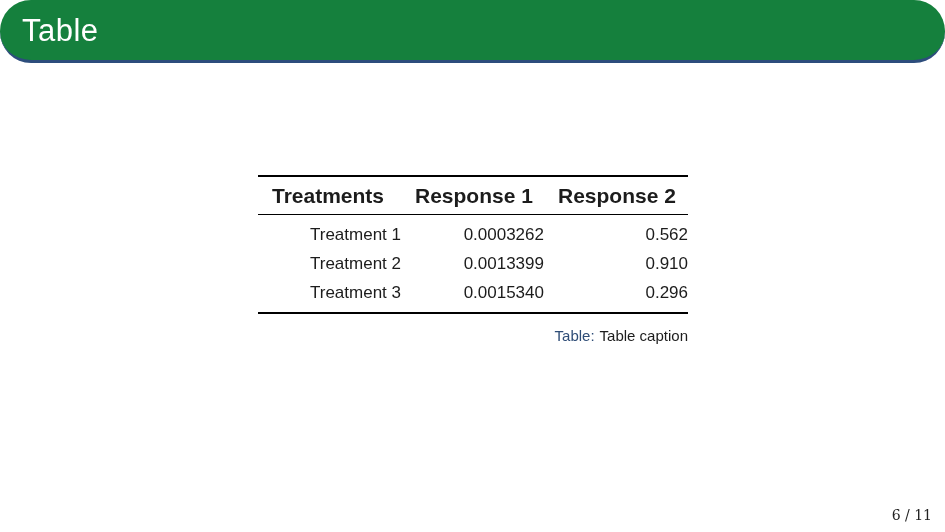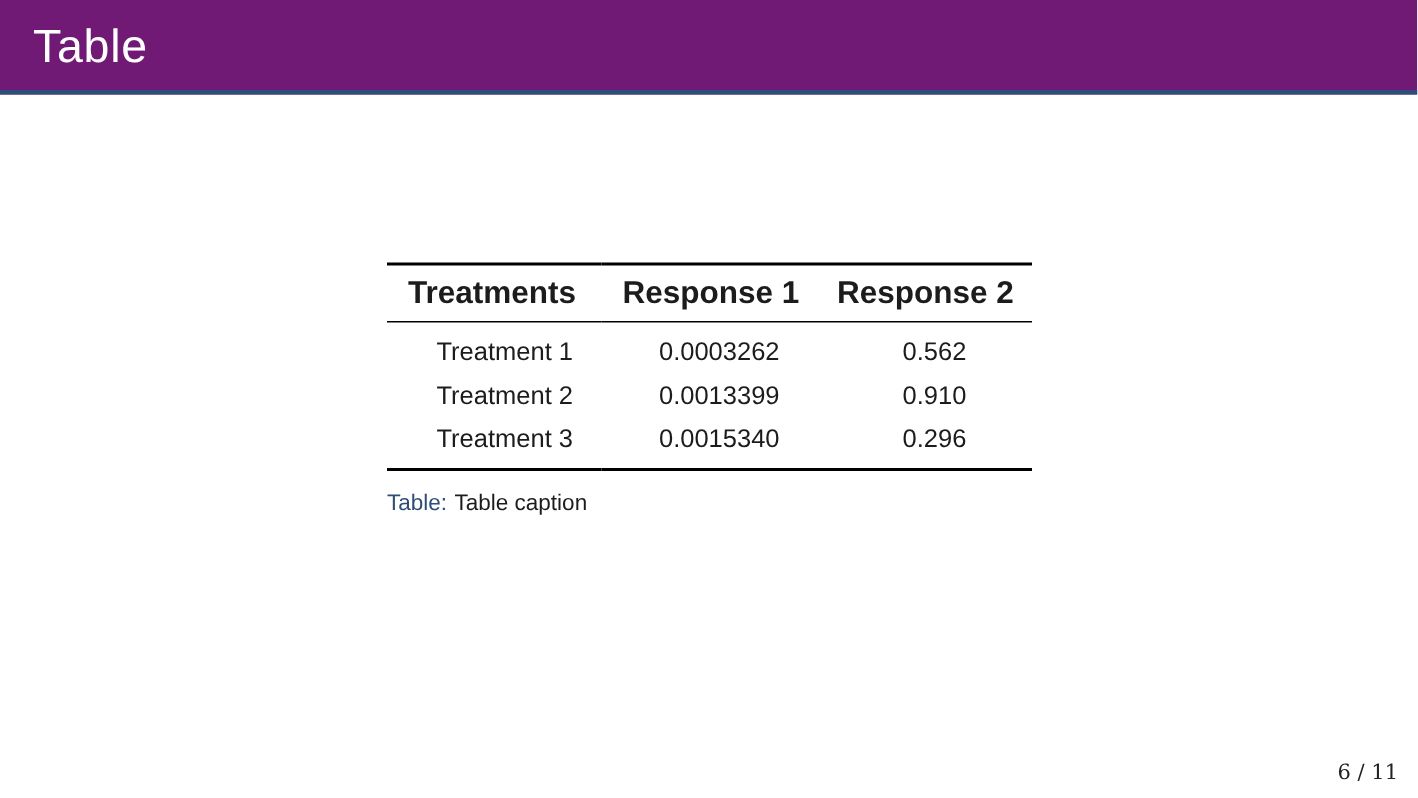--- a/index.html
+++ b/index.html
@@ -16,23 +16,24 @@
     font-family: "Liberation Sans", sans-serif;
     color: #1c1c1c;
   }
 
   
   .frametitle-bar {
     position: absolute;
     top: 0; left: 0;
     width: 100%;
     height: 60px;
-    background: #701a75;
+    background: #15803d;
     border-bottom: 3px solid #2d4d7c;
     box-sizing: content-box;
+    border-radius: 31px;
   }
   .frametitle {
     position: absolute;
     left: 22px;
     top: 11px;
     font-size: 31px;
     font-weight: 400;
     letter-spacing: 0.5px;
     color: #ffffff;
     line-height: 40px;
@@ -61,36 +62,36 @@
     text-align: left;
     font-weight: 700;
     font-size: 21px;
     padding: 0 0 0 14px;
     height: 37px;
     line-height: 37px;
     border-bottom: 1px solid #000000;
     white-space: nowrap;
   }
   table.booktabs td {
-    text-align: center;
+    text-align: right;
     padding: 0 0 0 14px;
     height: 29px;
     line-height: 29px;
     white-space: nowrap;
   }
   table.booktabs tbody tr:first-child td { padding-top: 5px; }
   table.booktabs tbody tr:last-child td  { padding-bottom: 5px; margin-top: 12px; }
 
   
   .caption {
     position: absolute;
     left: 258px;
     top: 327px;
     width: 430px;
-    text-align: left;
+    text-align: right;
     font-size: 15px;
     line-height: 18px;
     color: #1c1c1c;
   }
   .caption .cap-label {
     color: #2f4d77;
     margin-right: 5px;
   }
 
   

